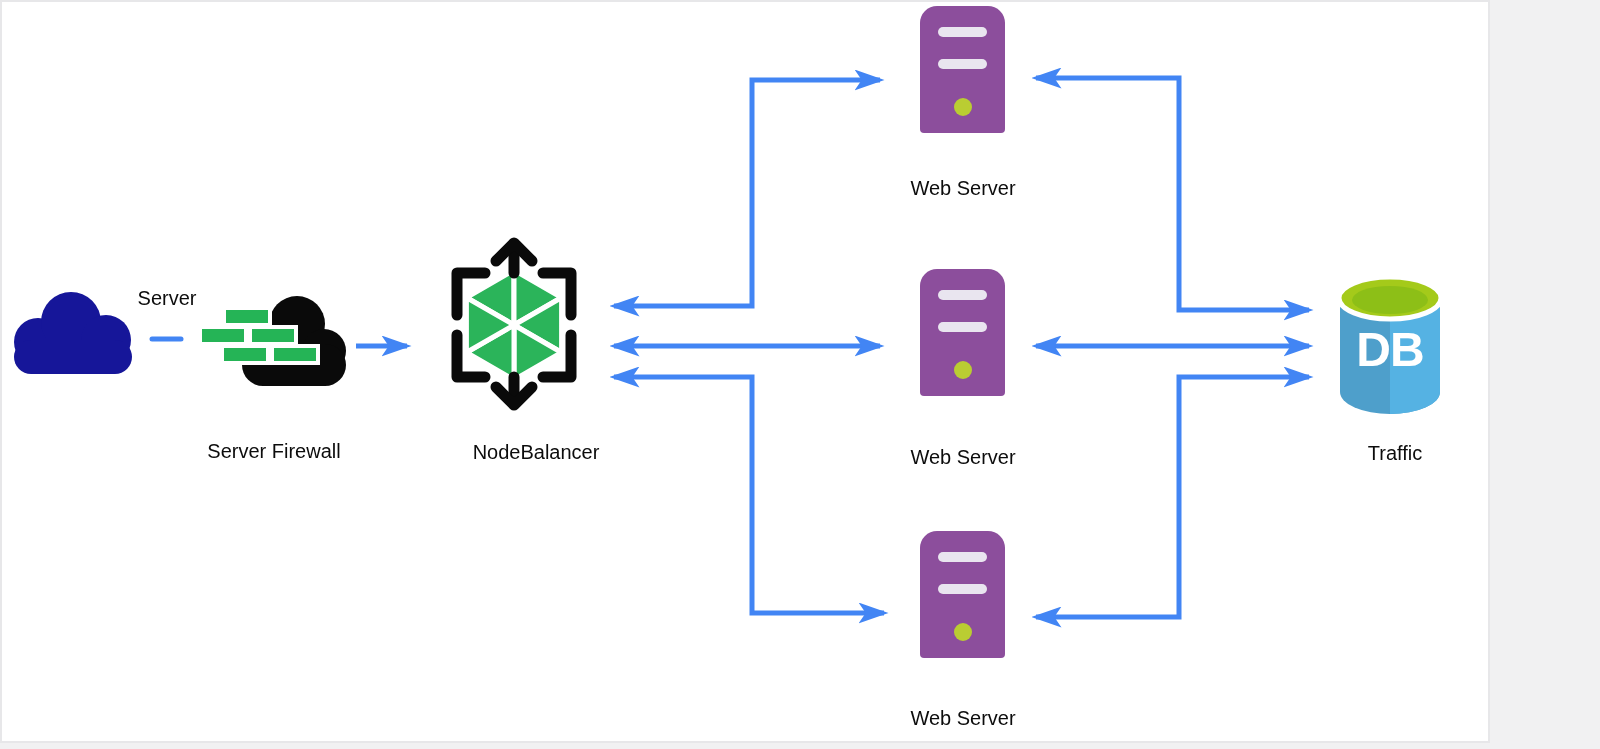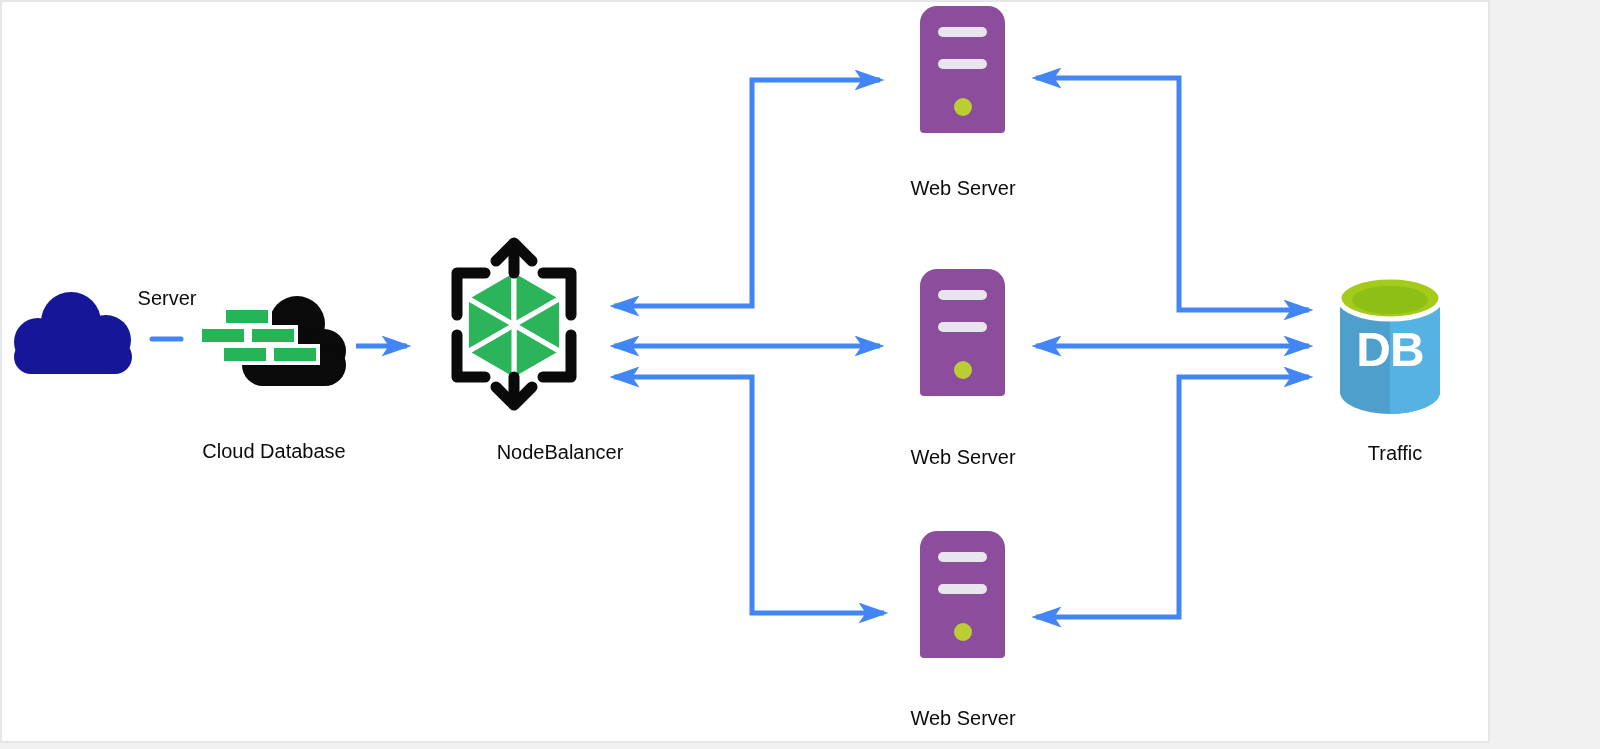--- a/index.html
+++ b/index.html
@@ -106,21 +106,21 @@
     <rect x="46" y="50" width="104" height="42" rx="21"></rect>
   </g>
   <g fill="#25B456" stroke="#ffffff" stroke-width="4">
     <rect x="28" y="14" width="46" height="17"></rect>
     <rect x="4" y="33" width="46" height="17"></rect>
     <rect x="54" y="33" width="46" height="17"></rect>
     <rect x="26" y="52" width="46" height="17"></rect>
     <rect x="76" y="52" width="46" height="17"></rect>
   </g>
 </svg>
-<div class="node-label" style="left:274px;top:434px;">Cloud Database</div>
+<div class="node-label" style="left:274px;top:434px;">Server Firewall</div>
 
 <svg class="icon" style="left:433px;top:233px;" width="162" height="182" viewBox="0 0 162 182">
   <g fill="#2BB45A" stroke="#ffffff" stroke-width="5" stroke-linejoin="miter">
     <path d="M81,92 L81,37 L33.4,64.5 Z"></path>
     <path d="M81,92 L81,37 L128.6,64.5 Z"></path>
     <path d="M81,92 L128.6,64.5 L128.6,119.5 Z"></path>
     <path d="M81,92 L81,147 L128.6,119.5 Z"></path>
     <path d="M81,92 L81,147 L33.4,119.5 Z"></path>
     <path d="M81,92 L33.4,64.5 L33.4,119.5 Z"></path>
   </g>
@@ -128,21 +128,21 @@
     <path d="M81,40 L81,14"></path>
     <path d="M63,28 L81,10 L99,28"></path>
     <path d="M81,144 L81,168"></path>
     <path d="M63,154 L81,172 L99,154"></path>
     <path d="M52,40 L24,40 L24,82"></path>
     <path d="M110,40 L138,40 L138,82"></path>
     <path d="M52,144 L24,144 L24,102"></path>
     <path d="M110,144 L138,144 L138,102"></path>
   </g>
 </svg>
-<div class="node-label" style="left:536px;top:435px;margin-left:24px;">NodeBalancer</div>
+<div class="node-label" style="left:536px;top:435px;">NodeBalancer</div>
 
 <div class="server" style="left:920px;top:6px;">
   <div class="slot s1"></div>
   <div class="slot s2"></div>
   <div class="led"></div>
 </div>
 <div class="node-label" style="left:963px;top:171px;">Web Server</div>
 
 <div class="server" style="left:920px;top:269px;">
   <div class="slot s1"></div>

